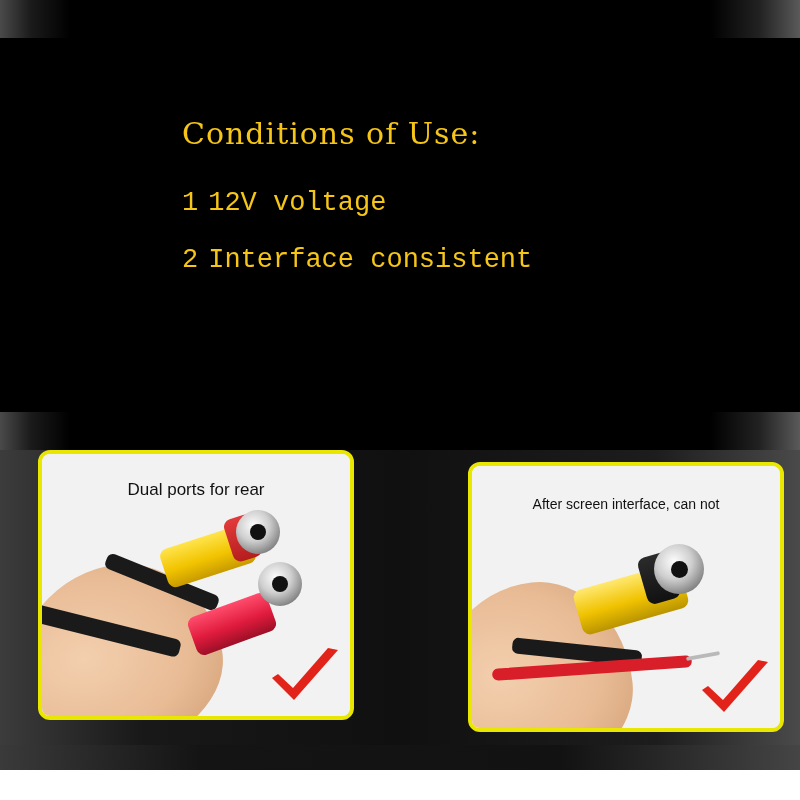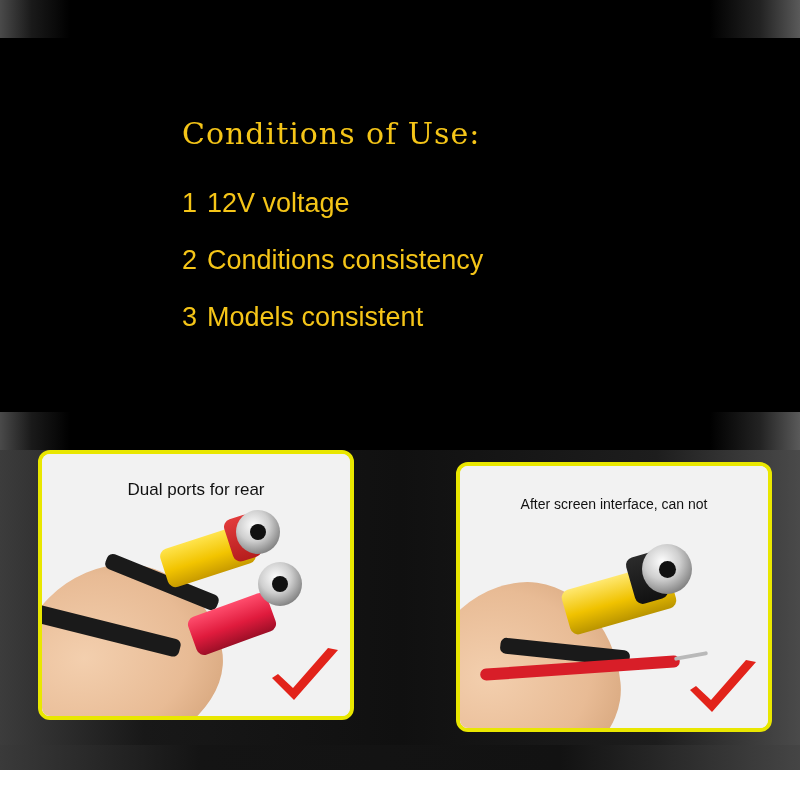--- a/index.html
+++ b/index.html
@@ -55,21 +55,21 @@
     white-space: nowrap;
   }
   .cond-list {
     position: absolute;
     left: 182px;
     top: 190px;
     width: 560px;
   }
   .cond-item {
     color: #f5c518;
-    font-family: Liberation Sans, sans-serif;
+    font-family: Liberation Mono, monospace;
     font-size: 27px;
     line-height: 1.0;
     margin-bottom: 30px;
     white-space: nowrap;
   }
   .cond-item .num { margin-right: 10px; }
 
   
   .bottom-band {
     position: absolute;
@@ -93,21 +93,21 @@
   }
 
   .photo-card {
     position: absolute;
     border: 4px solid #e9e700;
     border-radius: 12px;
     overflow: hidden;
     background: #f0f0f0;
   }
   .card-left  { left: 38px;  top: 450px; width: 308px; height: 262px; }
-  .card-right { left: 456px; top: 462px; width: 308px; height: 262px; }
+  .card-right { left: 468px; top: 462px; width: 308px; height: 262px; }
 
   .card-bg {
     position: absolute;
     inset: 0;
     background: #f2f2f2;
   }
   
   .hand {
     position: absolute;
     left: -30px;
@@ -183,24 +183,21 @@
     <div class="edge-right"></div>
     <div class="inner-black"></div>
 
     <div class="headline">Conditions of Use:</div>
 
     <div class="cond-list">
       <div class="cond-item">
         <span class="num">1</span><span>12V voltage</span>
       </div>
       <div class="cond-item">
-        <span class="num">2</span><span>Conditions consistency</span>
-      </div>
-      <div class="cond-item">
-        <span class="num">3</span><span>Models consistent</span>
+        <span class="num">2</span><span>Interface consistent</span>
       </div>
     </div>
   </div>
 
   <div class="bottom-band"></div>
   <div class="bottom-strip-dark"></div>
   <div class="bottom-white"></div>
 
   <div class="photo-card card-left">
     <div class="card-bg"></div>

